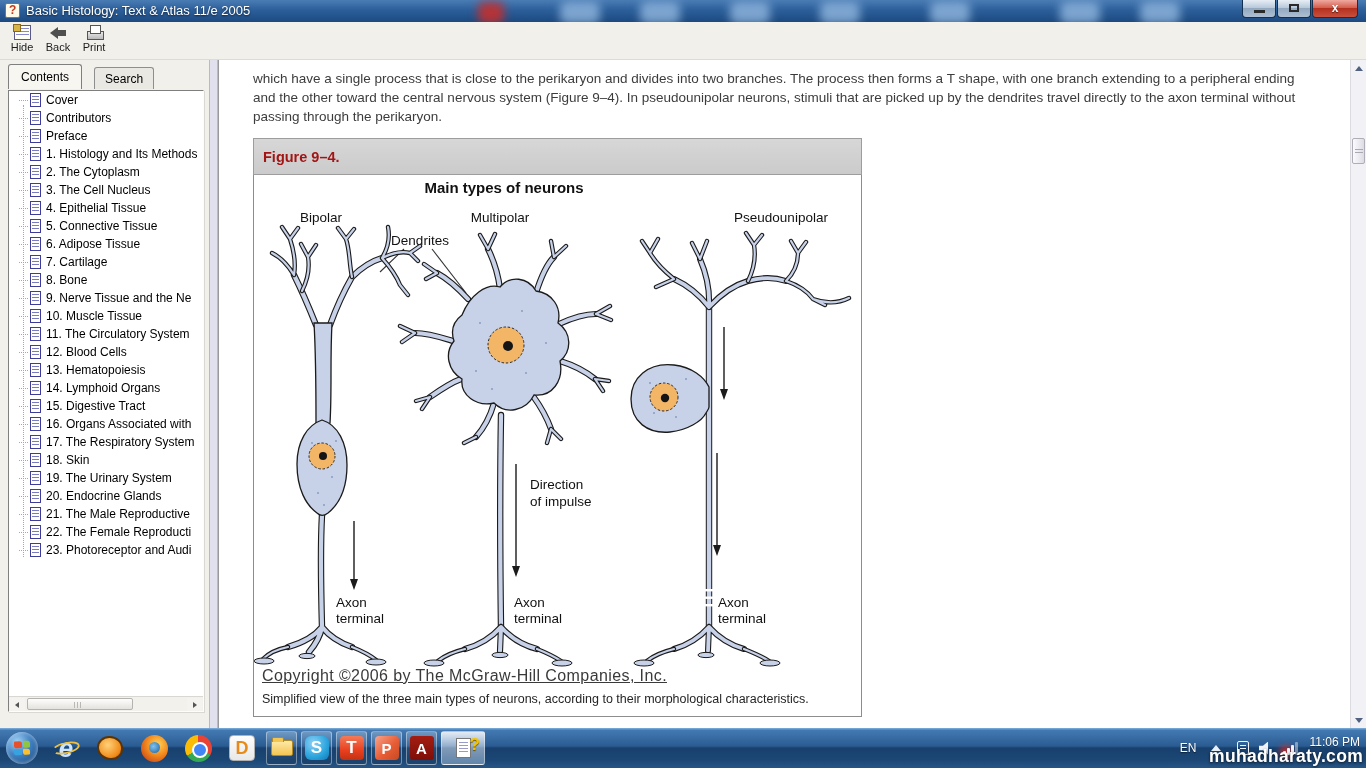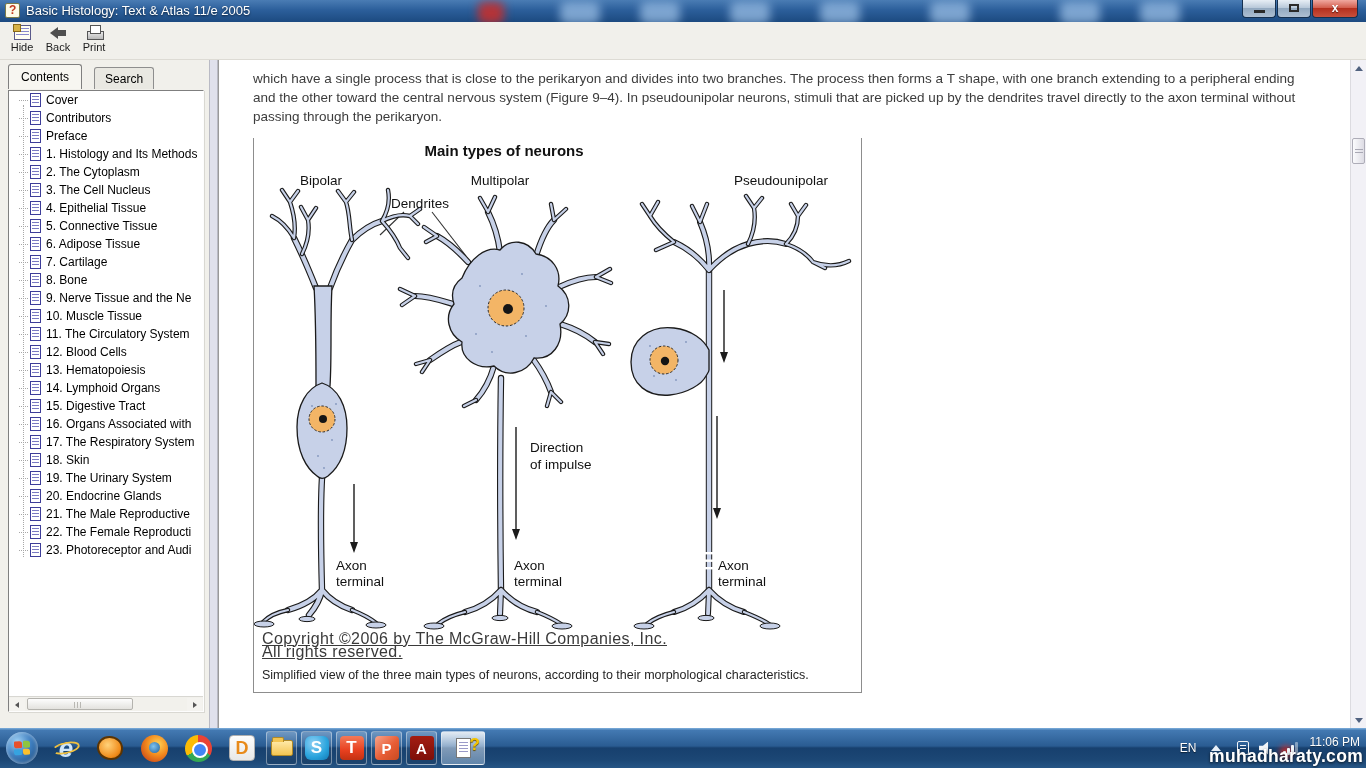--- a/index.html
+++ b/index.html
@@ -383,20 +383,23 @@
             </div>
         </div>
       </div>
     </div>
     <div class="splitter"></div>
 
     <div class="content">
       <p class="para">which have a single process that is close to the perikaryon and divides into two branches. The process then forms a T shape, with one branch extending to a peripheral ending and the other toward the central nervous system (Figure 9–4). In pseudounipolar neurons, stimuli that are picked up by the dendrites travel directly to the axon terminal without passing through the perikaryon.</p>
 
       <div class="figure">
+        <div class="fig-head">
+          <span class="fig-head-label">Figure 9–4.</span>
+        </div>
         <div class="fig-box">
           <svg class="fig-svg" width="607" height="492" viewBox="0 0 607 492">
 
             <text class="fig-text fig-title" x="250" y="18" text-anchor="middle">Main types of neurons</text>
             <text class="fig-text" x="67" y="47" text-anchor="middle">Bipolar</text>
             <text class="fig-text" x="246" y="47" text-anchor="middle">Multipolar</text>
             <text class="fig-text" x="527" y="47" text-anchor="middle">Pseudounipolar</text>
             <text class="fig-text" x="166" y="70" text-anchor="middle">Dendrites</text>
             <line class="leader" x1="150" y1="74" x2="126" y2="97"></line>
             <line class="leader" x1="178" y1="74" x2="212" y2="118"></line>
@@ -480,21 +483,20 @@
               <line class="arrow" x1="470" y1="152" x2="470" y2="216"></line>
               <polygon class="ahead" points="466,214 474,214 470,225"></polygon>
               <line class="arrow" x1="463" y1="278" x2="463" y2="372"></line>
               <polygon class="ahead" points="459,370 467,370 463,381"></polygon>
               <text class="fig-text" x="464" y="432">Axon</text>
               <text class="fig-text" x="464" y="448">terminal</text>
             </g>
           </svg>
           <div class="fig-copy">
             <div>Copyright ©2006 by The McGraw-Hill Companies, Inc.</div>
-            <div>All rights reserved.</div>
           </div>
           <div class="fig-caption">Simplified view of the three main types of neurons, according to their morphological characteristics.</div>
         </div>
       </div>
 
     </div>
 
     <div class="vscroll">
       <div class="vs-btn vs-up">
           <span class="tri-u"></span>

